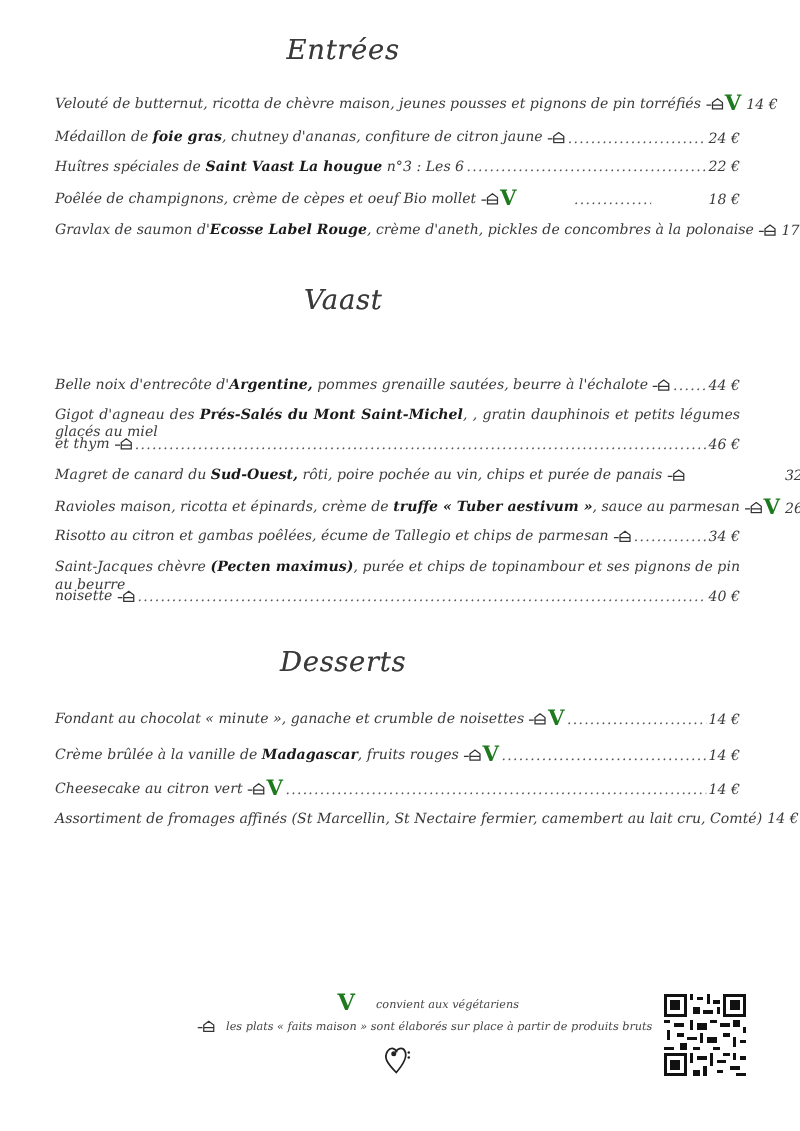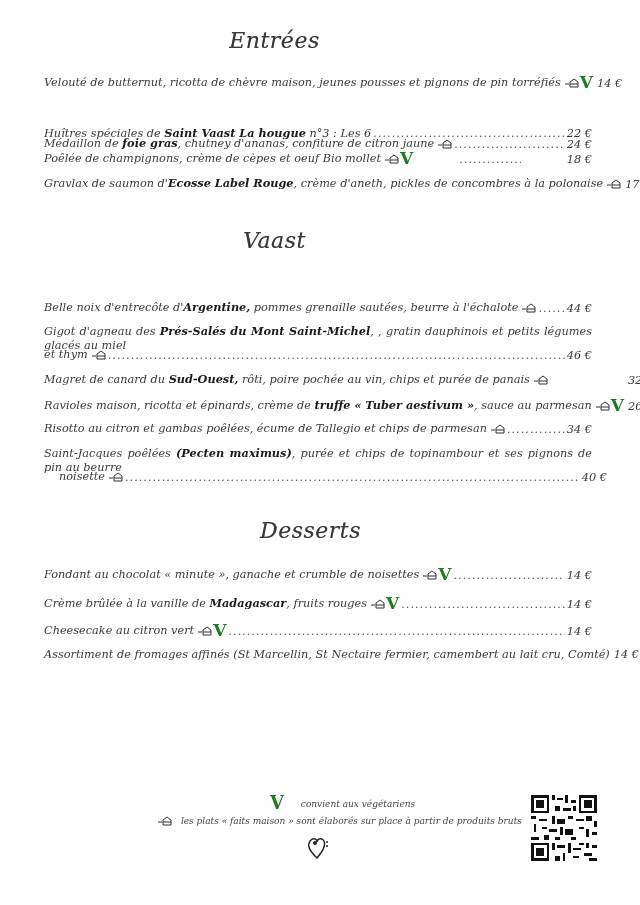--- a/index.html
+++ b/index.html
@@ -30,21 +30,21 @@
 
 <div class="title" style="top:28px;">Entrées</div>
 <div id="entrees">
     <div class="row" style="top: 76px;">
       <span class="txt"><span>Velouté de butternut, ricotta de chèvre maison, jeunes pousses et pignons de pin torréfiés</span><span class="ico"><svg width="14" height="10" viewBox="0 0 14 10">
             <path d="M0 6 H4 M5 9 V4 L9 1 L13 4 V9 Z M5 6 H13" stroke="#333" fill="none" stroke-width="1"></path>
           </svg></span><span class="ico leaf" style="font-size:17px;font-style:normal;font-weight:bold;margin-left:1px;line-height:12px;">V</span></span>
       <span class="dots"></span>
       <span class="price">14 €</span>
     </div>
-    <div class="row" style="top: 102px; margin-top: 34px;">
+    <div class="row" style="top: 102px;">
       <span class="txt"><span>Médaillon de </span><b>foie gras</b><span>, chutney d'ananas, confiture de citron jaune</span><span class="ico"><svg width="14" height="10" viewBox="0 0 14 10">
             <path d="M0 6 H4 M5 9 V4 L9 1 L13 4 V9 Z M5 6 H13" stroke="#333" fill="none" stroke-width="1"></path>
           </svg></span></span>
       <span class="dots"></span>
       <span class="price">24 €</span>
     </div>
     <div class="row" style="top: 126px;">
       <span class="txt"><span>Huîtres spéciales de </span><b>Saint Vaast La hougue</b><span> n°3 : Les 6</span></span>
       <span class="dots"></span>
       <span class="price">22 €</span>
@@ -96,31 +96,31 @@
       <span class="dots"></span>
       <span class="price">26 €</span>
     </div>
     <div class="row" style="top: 422px;">
       <span class="txt"><span>Risotto au citron et gambas poêlées, écume de Tallegio et chips de parmesan</span><span class="ico"><svg width="14" height="10" viewBox="0 0 14 10">
             <path d="M0 6 H4 M5 9 V4 L9 1 L13 4 V9 Z M5 6 H13" stroke="#333" fill="none" stroke-width="1"></path>
           </svg></span></span>
       <span class="dots"></span>
       <span class="price">34 €</span>
     </div>
-    <div class="wrap" style="top: 446px;"><span>Saint-Jacques poêlées </span><b>(Pecten maximus)</b><span>, purée et chips de topinambour et ses pignons de pin au beurre</span></div>
-    <div class="row" style="top: 470px; margin-left: 15px;">
+    <div class="wrap" style="top: 446px;"><span>Saint-Jacques chèvre </span><b>(Pecten maximus)</b><span>, purée et chips de topinambour et ses pignons de pin au beurre</span></div>
+    <div class="row" style="top: 470px;">
       <span class="txt">noisette<span class="ico"><svg width="14" height="10" viewBox="0 0 14 10">
             <path d="M0 6 H4 M5 9 V4 L9 1 L13 4 V9 Z M5 6 H13" stroke="#333" fill="none" stroke-width="1"></path>
           </svg></span></span>
       <span class="dots"></span>
       <span class="price">40 €</span>
     </div>
   </div>
 
-<div class="title" style="top:518px;padding-left:36px;">Desserts</div>
+<div class="title" style="top:518px;">Desserts</div>
 <div id="desserts">
     <div class="row" style="top: 568px;">
       <span class="txt"><span>Fondant au chocolat « minute », ganache et crumble de noisettes</span><span class="ico"><svg width="14" height="10" viewBox="0 0 14 10">
             <path d="M0 6 H4 M5 9 V4 L9 1 L13 4 V9 Z M5 6 H13" stroke="#333" fill="none" stroke-width="1"></path>
           </svg></span><span class="ico leaf" style="font-size:17px;font-style:normal;font-weight:bold;margin-left:1px;line-height:12px;">V</span></span>
       <span class="dots"></span>
       <span class="price">14 €</span>
     </div>
     <div class="row" style="top: 596px;">
       <span class="txt"><span>Crème brûlée à la vanille de </span><b>Madagascar</b><span>, fruits rouges</span><span class="ico"><svg width="14" height="10" viewBox="0 0 14 10">

